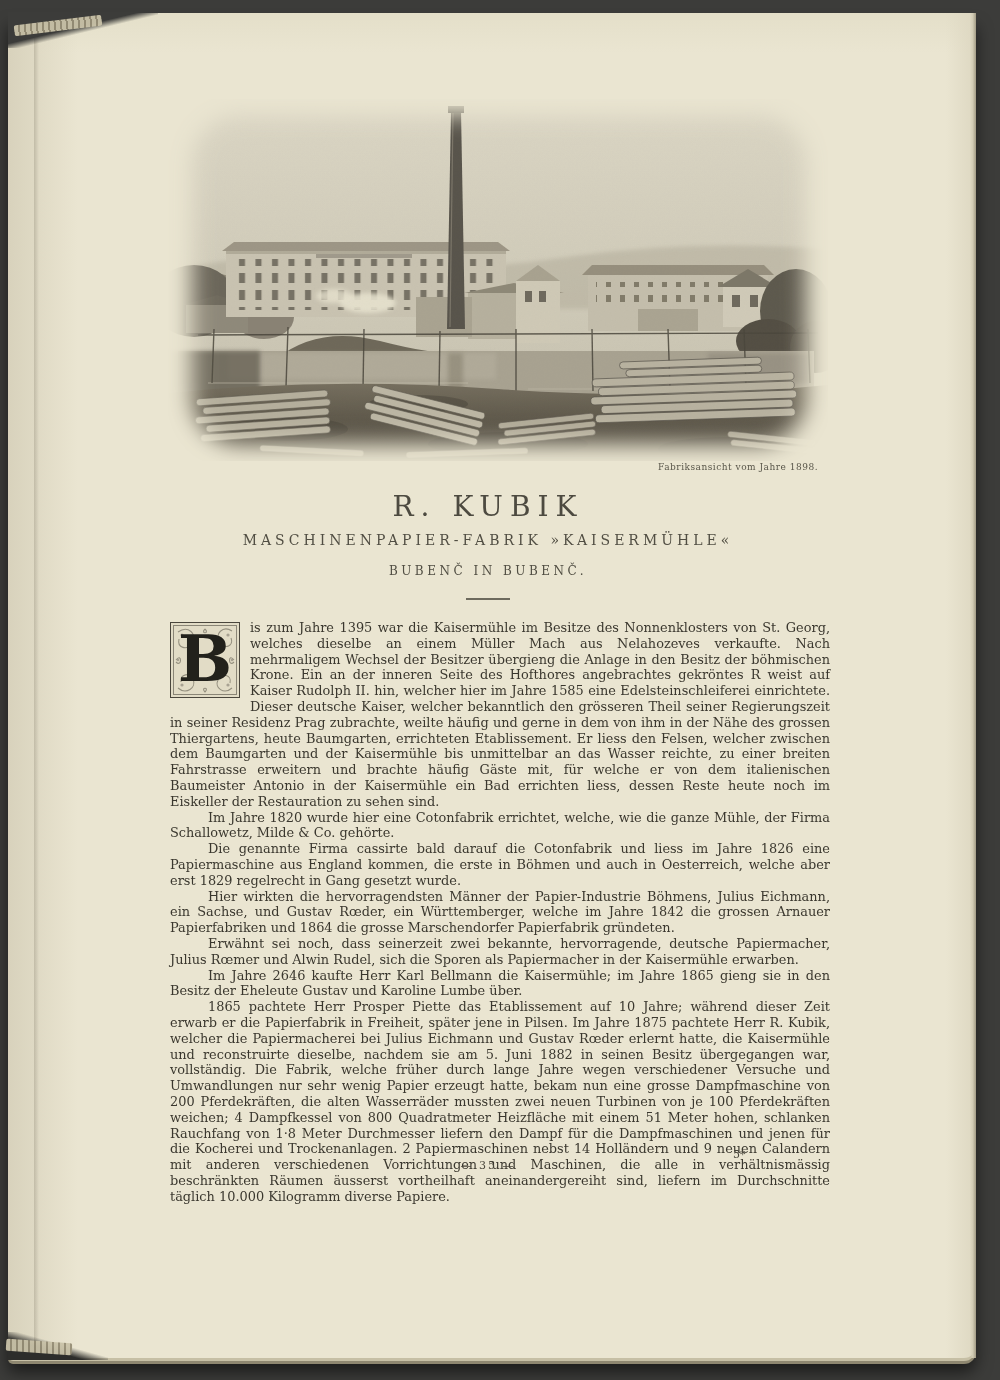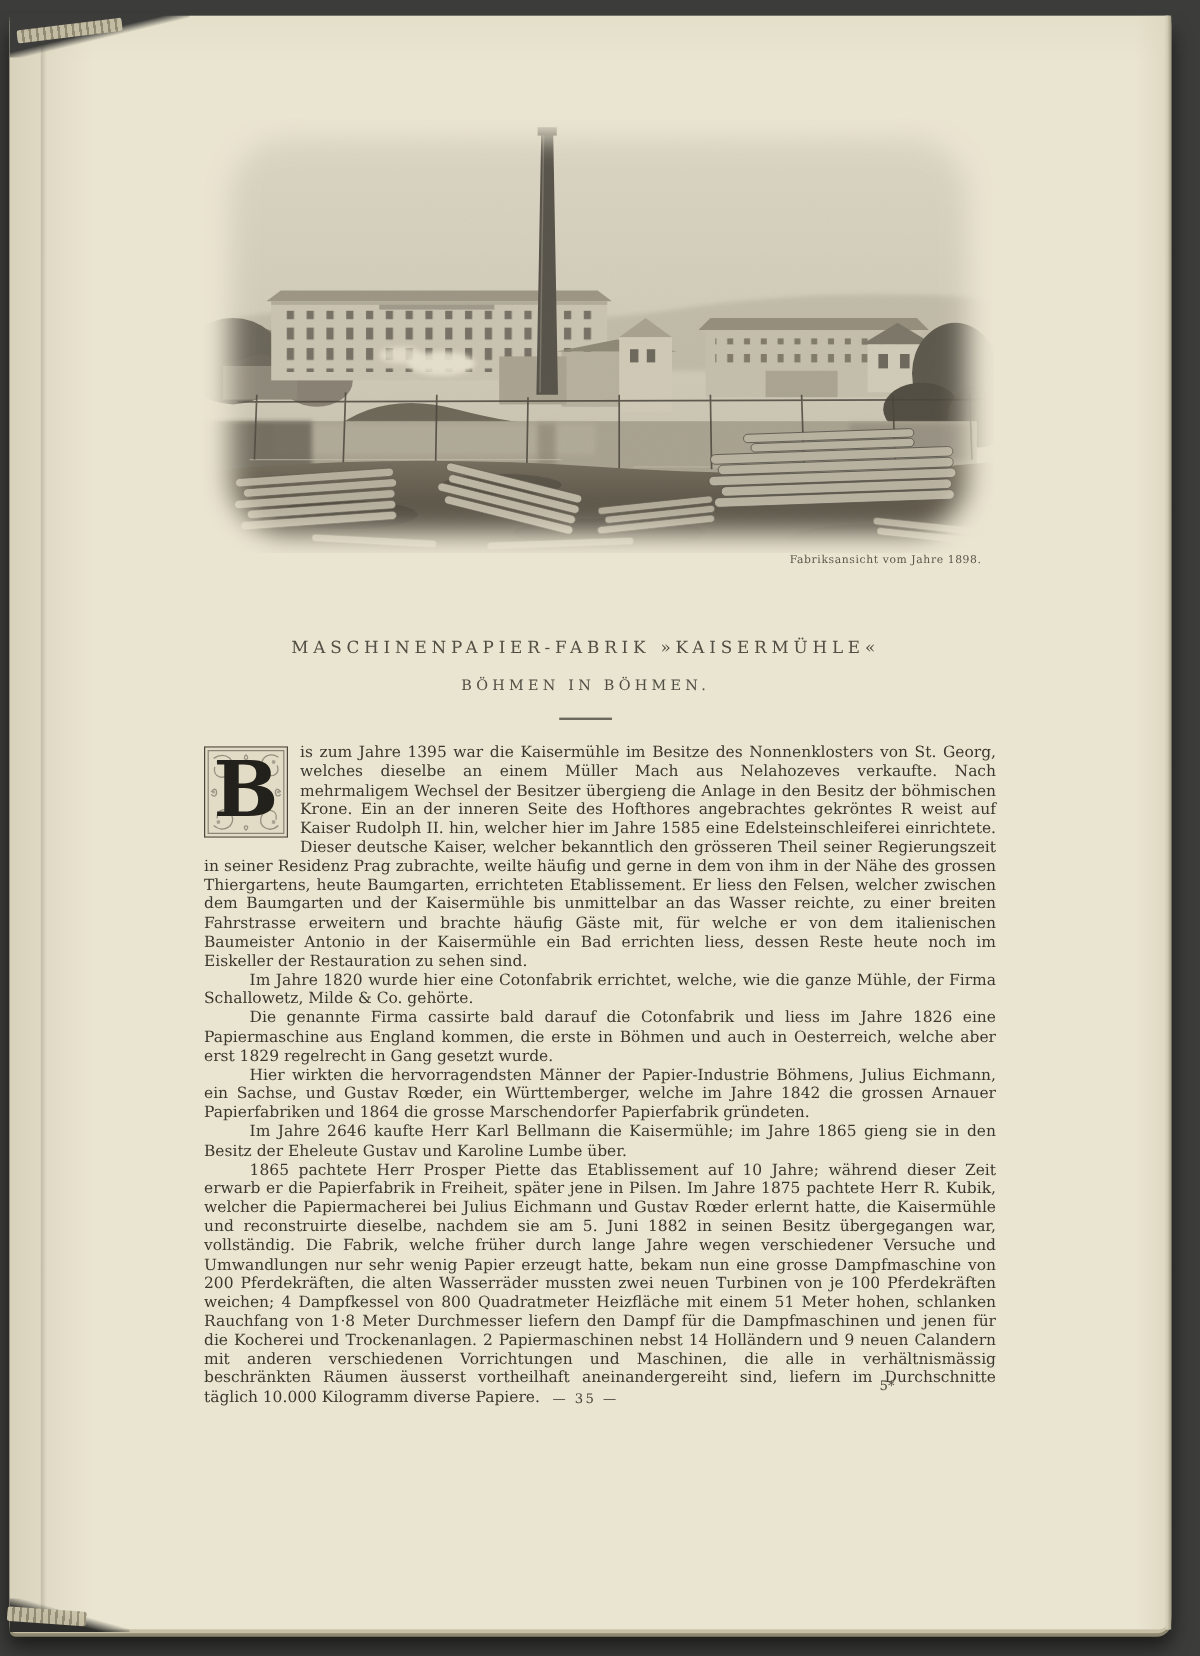--- a/index.html
+++ b/index.html
@@ -255,22 +255,23 @@
               </g>
           </g>
 
           <rect width="660" height="362" filter="url(#grain)" opacity="0.55"></rect>
         </g>
       </svg>
     </figure>
 
     <div class="caption">Fabriksansicht vom Jahre 1898.</div>
 
+    <h1 class="headings title" style="position:absolute;">R. KUBIK</h1>
     <h2 class="headings subtitle" style="position:absolute;">MASCHINENPAPIER-FABRIK »KAISERMÜHLE«</h2>
-    <h3 class="headings location" style="position:absolute;">BÖHMEN IN BÖHMEN.</h3>
+    <h3 class="headings location" style="position:absolute;">BUBENČ IN BUBENČ.</h3>
     <div class="rule">
         <i></i>
       </div>
 
     <div class="bodytext">
       <p class="first">
         <span class="dropcap-box">
           <svg viewBox="0 0 70 76">
             <g fill="none" stroke="#8d8878" stroke-width="1.1" opacity="0.9">
               <path d="M8,10 C18,3 28,12 22,21 C17,29 7,26 9,17"></path>
@@ -290,20 +291,21 @@
               <circle cx="8" cy="38" r="1.3"></circle>
                 <circle cx="62" cy="38" r="1.3"></circle>
             </g>
           </svg>
           <span class="dropcap-letter">B</span>
         </span><span>is zum Jahre 1395 war die Kaisermühle im Besitze des Nonnenklosters von St. Georg, welches dieselbe an einem Müller Mach aus Nelahozeves verkaufte. Nach mehrmaligem Wechsel der Besitzer übergieng die Anlage in den Besitz der böhmischen Krone. Ein an der inneren Seite des Hofthores angebrachtes gekröntes R weist auf Kaiser Rudolph II. hin, welcher hier im Jahre 1585 eine Edelsteinschleiferei einrichtete. Dieser deutsche Kaiser, welcher bekanntlich den grösseren Theil seiner Regierungszeit in seiner Residenz Prag zubrachte, weilte häufig und gerne in dem von ihm in der Nähe des grossen Thiergartens, heute Baumgarten, errichteten Etablissement. Er liess den Felsen, welcher zwischen dem Baumgarten und der Kaisermühle bis unmittelbar an das Wasser reichte, zu einer breiten Fahrstrasse erweitern und brachte häufig Gäste mit, für welche er von dem italienischen Baumeister Antonio in der Kaisermühle ein Bad errichten liess, dessen Reste heute noch im Eiskeller der Restauration zu sehen sind.</span>
       </p>
       <p>Im Jahre 1820 wurde hier eine Cotonfabrik errichtet, welche, wie die ganze Mühle, der Firma Schallowetz, Milde &amp; Co. gehörte.</p>
       <p>Die genannte Firma cassirte bald darauf die Cotonfabrik und liess im Jahre 1826 eine Papiermaschine aus England kommen, die erste in Böhmen und auch in Oesterreich, welche aber erst 1829 regelrecht in Gang gesetzt wurde.</p>
       <p>Hier wirkten die hervorragendsten Männer der Papier-Industrie Böhmens, Julius Eichmann, ein Sachse, und Gustav Rœder, ein Württemberger, welche im Jahre 1842 die grossen Arnauer Papierfabriken und 1864 die grosse Marschendorfer Papierfabrik gründeten.</p>
+      <p>Erwähnt sei noch, dass seinerzeit zwei bekannte, hervorragende, deutsche Papiermacher, Julius Rœmer und Alwin Rudel, sich die Sporen als Papiermacher in der Kaisermühle erwarben.</p>
       <p>Im Jahre 2646 kaufte Herr Karl Bellmann die Kaisermühle; im Jahre 1865 gieng sie in den Besitz der Eheleute Gustav und Karoline Lumbe über.</p>
       <p>1865 pachtete Herr Prosper Piette das Etablissement auf 10 Jahre; während dieser Zeit erwarb er die Papierfabrik in Freiheit, später jene in Pilsen. Im Jahre 1875 pachtete Herr R. Kubik, welcher die Papiermacherei bei Julius Eichmann und Gustav Rœder erlernt hatte, die Kaisermühle und reconstruirte dieselbe, nachdem sie am 5. Juni 1882 in seinen Besitz übergegangen war, vollständig. Die Fabrik, welche früher durch lange Jahre wegen verschiedener Versuche und Umwandlungen nur sehr wenig Papier erzeugt hatte, bekam nun eine grosse Dampfmaschine von 200 Pferdekräften, die alten Wasserräder mussten zwei neuen Turbinen von je 100 Pferdekräften weichen; 4 Dampfkessel von 800 Quadratmeter Heizfläche mit einem 51 Meter hohen, schlanken Rauchfang von 1·8 Meter Durchmesser liefern den Dampf für die Dampfmaschinen und jenen für die Kocherei und Trockenanlagen. 2 Papiermaschinen nebst 14 Holländern und 9 neuen Calandern mit anderen verschiedenen Vorrichtungen und Maschinen, die alle in verhältnismässig beschränkten Räumen äusserst vortheilhaft aneinandergereiht sind, liefern im Durchschnitte täglich 10.000 Kilogramm diverse Papiere.</p>
     </div>
 
     <div class="footer-center">—  35  —</div>
     <div class="sig-mark">5*</div>
 
     <div class="corner-shade-top"></div>
     <div class="corner-shade-bottom"></div>
   </div>

